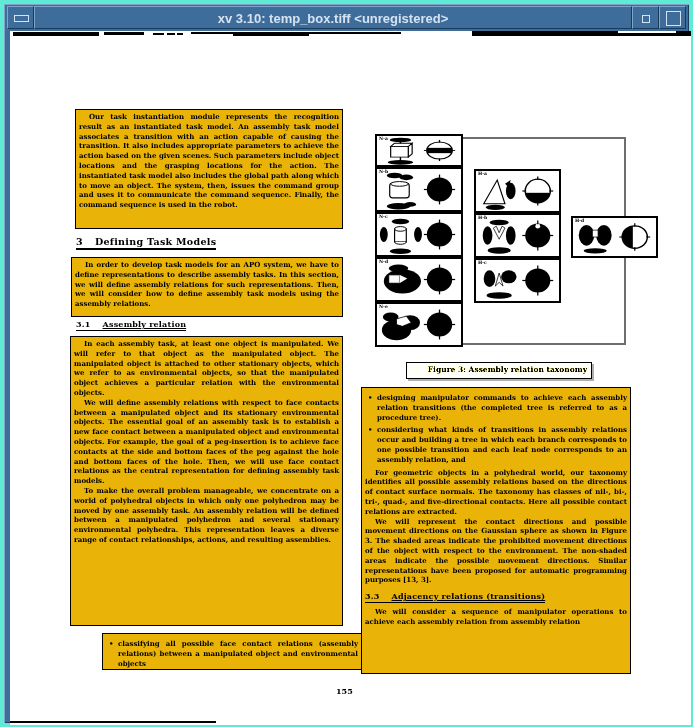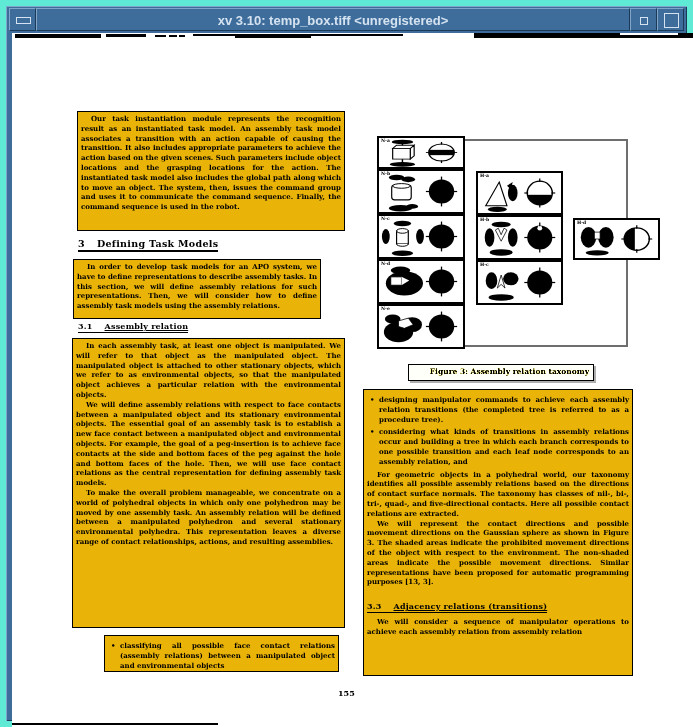--- a/index.html
+++ b/index.html
@@ -1,19 +1,19 @@
 <!DOCTYPE html>
 <html style="--titlebar-bg: #3e6d9c; --titlebar-text: #d5e3f0; --frame-light: #7fa5c9; --frame-dark: #1b3a57; --caption-shadow: #9a9a9a; --figure-outer: #6e6e6e;"><head>
 <meta charset="utf-8">
 <style>
   html,body{margin:0;padding:0;}
   body{width:693px;height:727px;overflow:hidden;background:#2c537c;
        font-family:"Liberation Sans",sans-serif;}
   .window{position:absolute;left:0;top:0;width:693px;height:727px;
-          background:var(--titlebar-bg,#3e6d9c);border:6px solid #5eead4;box-sizing:border-box;
+          background:var(--titlebar-bg,#3e6d9c);border:4px solid #5eead4;box-sizing:border-box;
           box-shadow:inset 1px 1px 0 var(--frame-light,#7fa5c9), inset -1px -1px 0 var(--frame-dark,#1b3a57);}
   .titlebar{position:absolute;left:3px;top:2px;right:3px;height:23px;display:flex;}
   .tb-btn{width:27px;height:23px;position:relative;background:var(--titlebar-bg,#3e6d9c);box-sizing:border-box;
           border-top:1px solid var(--frame-light,#7fa5c9);border-left:1px solid var(--frame-light,#7fa5c9);
           border-right:1px solid var(--frame-dark,#1b3a57);border-bottom:1px solid var(--frame-dark,#1b3a57);}
   .tb-title{flex:1;position:relative;text-align:center;color:var(--titlebar-text,#d5e3f0);
           font:bold 13px/23px "Liberation Sans",sans-serif;box-sizing:border-box;
           border-top:1px solid var(--frame-light,#7fa5c9);border-left:1px solid var(--frame-light,#7fa5c9);
           border-right:1px solid var(--frame-dark,#1b3a57);border-bottom:1px solid var(--frame-dark,#1b3a57);
           white-space:nowrap;overflow:hidden;}
@@ -82,39 +82,39 @@
     <div class="tbox" style="left:65px;top:78px;width:268px;height:120px">
       <div class="txt">
           <p>Our task instantiation module represents the recognition result as an instantiated task model. An assembly task model associates a transition with an action capable of causing the transition. It also includes appropriate parameters to achieve the action based on the given scenes. Such parameters include object locations and the grasping locations for the action. The instantiated task model also includes the global path along which to move an object. The system, then, issues the command group and uses it to communicate the command sequence. Finally, the command sequence is used in the robot.</p>
         </div>
     </div>
 
     <div class="hdg h-main" style="left:66px;top:205px">
       <span class="hul"><span class="hnum">3</span><span>Defining Task Models</span></span>
     </div>
 
-    <div class="tbox" style="left:61px;top:226px;width:248px;height:60px">
+    <div class="tbox" style="left:61px;top:226px;width:272px;height:60px">
       <div class="txt">
           <p>In order to develop task models for an APO system, we have to define representations to describe assembly tasks. In this section, we will define assembly relations for such representations. Then, we will consider how to define assembly task models using the assembly relations.</p>
         </div>
     </div>
 
     <div class="hdg h-sub" style="left:66px;top:288px">
       <span class="hul"><span class="hnum">3.1</span><span>Assembly relation</span></span>
     </div>
 
     <div class="tbox" style="left:60px;top:305px;width:273px;height:290px">
       <div class="txt">
         <p>In each assembly task, at least one object is manipulated. We will refer to that object as the manipulated object. The manipulated object is attached to other stationary objects, which we refer to as environmental objects, so that the manipulated object achieves a particular relation with the environmental objects.</p>
         <p>We will define assembly relations with respect to face contacts between a manipulated object and its stationary environmental objects. The essential goal of an assembly task is to establish a new face contact between a manipulated object and environmental objects. For example, the goal of a peg-insertion is to achieve face contacts at the side and bottom faces of the peg against the hole and bottom faces of the hole. Then, we will use face contact relations as the central representation for defining assembly task models.</p>
         <p>To make the overall problem manageable, we concentrate on a world of polyhedral objects in which only one polyhedron may be moved by one assembly task. An assembly relation will be defined between a manipulated polyhedron and several stationary environmental polyhedra. This representation leaves a diverse range of contact relationships, actions, and resulting assemblies.</p>
       </div>
     </div>
 
-    <div class="tbox" style="left:92px;top:602px;width:235px;height:37px">
+    <div class="tbox" style="left:92px;top:602px;width:260px;height:37px">
       <div class="txt">
           <div class="bullet">classifying all possible face contact relations (assembly relations) between a manipulated object and environmental objects</div>
         </div>
     </div>
 
     <div class="figwrap">
       <div class="fig-outer" style="left:388px;top:106px;width:228px;height:208px"></div>
       <div id="figcells">
           <div class="fcell" style="left: 365px; top: 103px; width: 88px; height: 33px;">
             <svg width="100%" height="100%" viewBox="0 0 86 44" preserveAspectRatio="none" fill="#000">
@@ -267,21 +267,21 @@
     </div>
 
     <div class="caption" style="left:396px;top:331px;width:176px;height:15px">Figure 3: Assembly relation taxonomy</div>
 
     <div class="tbox" style="left:351px;top:356px;width:270px;height:287px">
       <div class="txt">
         <div class="bullet">designing manipulator commands to achieve each assembly relation transitions (the completed tree is referred to as a procedure tree).</div>
         <div class="bullet">considering what kinds of transitions in assembly relations occur and building a tree in which each branch corresponds to one possible transition and each leaf node corresponds to an assembly relation, and</div>
         <p>For geometric objects in a polyhedral world, our taxonomy identifies all possible assembly relations based on the directions of contact surface normals. The taxonomy has classes of nil-, bi-, tri-, quad-, and five-directional contacts. Here all possible contact relations are extracted.</p>
         <p>We will represent the contact directions and possible movement directions on the Gaussian sphere as shown in Figure 3. The shaded areas indicate the prohibited movement directions of the object with respect to the environment. The non-shaded areas indicate the possible movement directions. Similar representations have been proposed for automatic programming purposes [13, 3].</p>
-        <div class="hdg h-sub" style="position:static;margin:14px 0 4px 0">
+        <div class="hdg h-sub" style="position:static;margin:6px 0 4px 0">
           <span class="hul"><span class="hnum">3.3</span><span>Adjacency relations (transitions)</span></span>
         </div>
         <p>We will consider a sequence of manipulator operations to achieve each assembly relation from assembly relation</p>
       </div>
     </div>
 
     <div class="pagenum" style="left:326px;top:655px">155</div>
 
   </div>
 </div>

